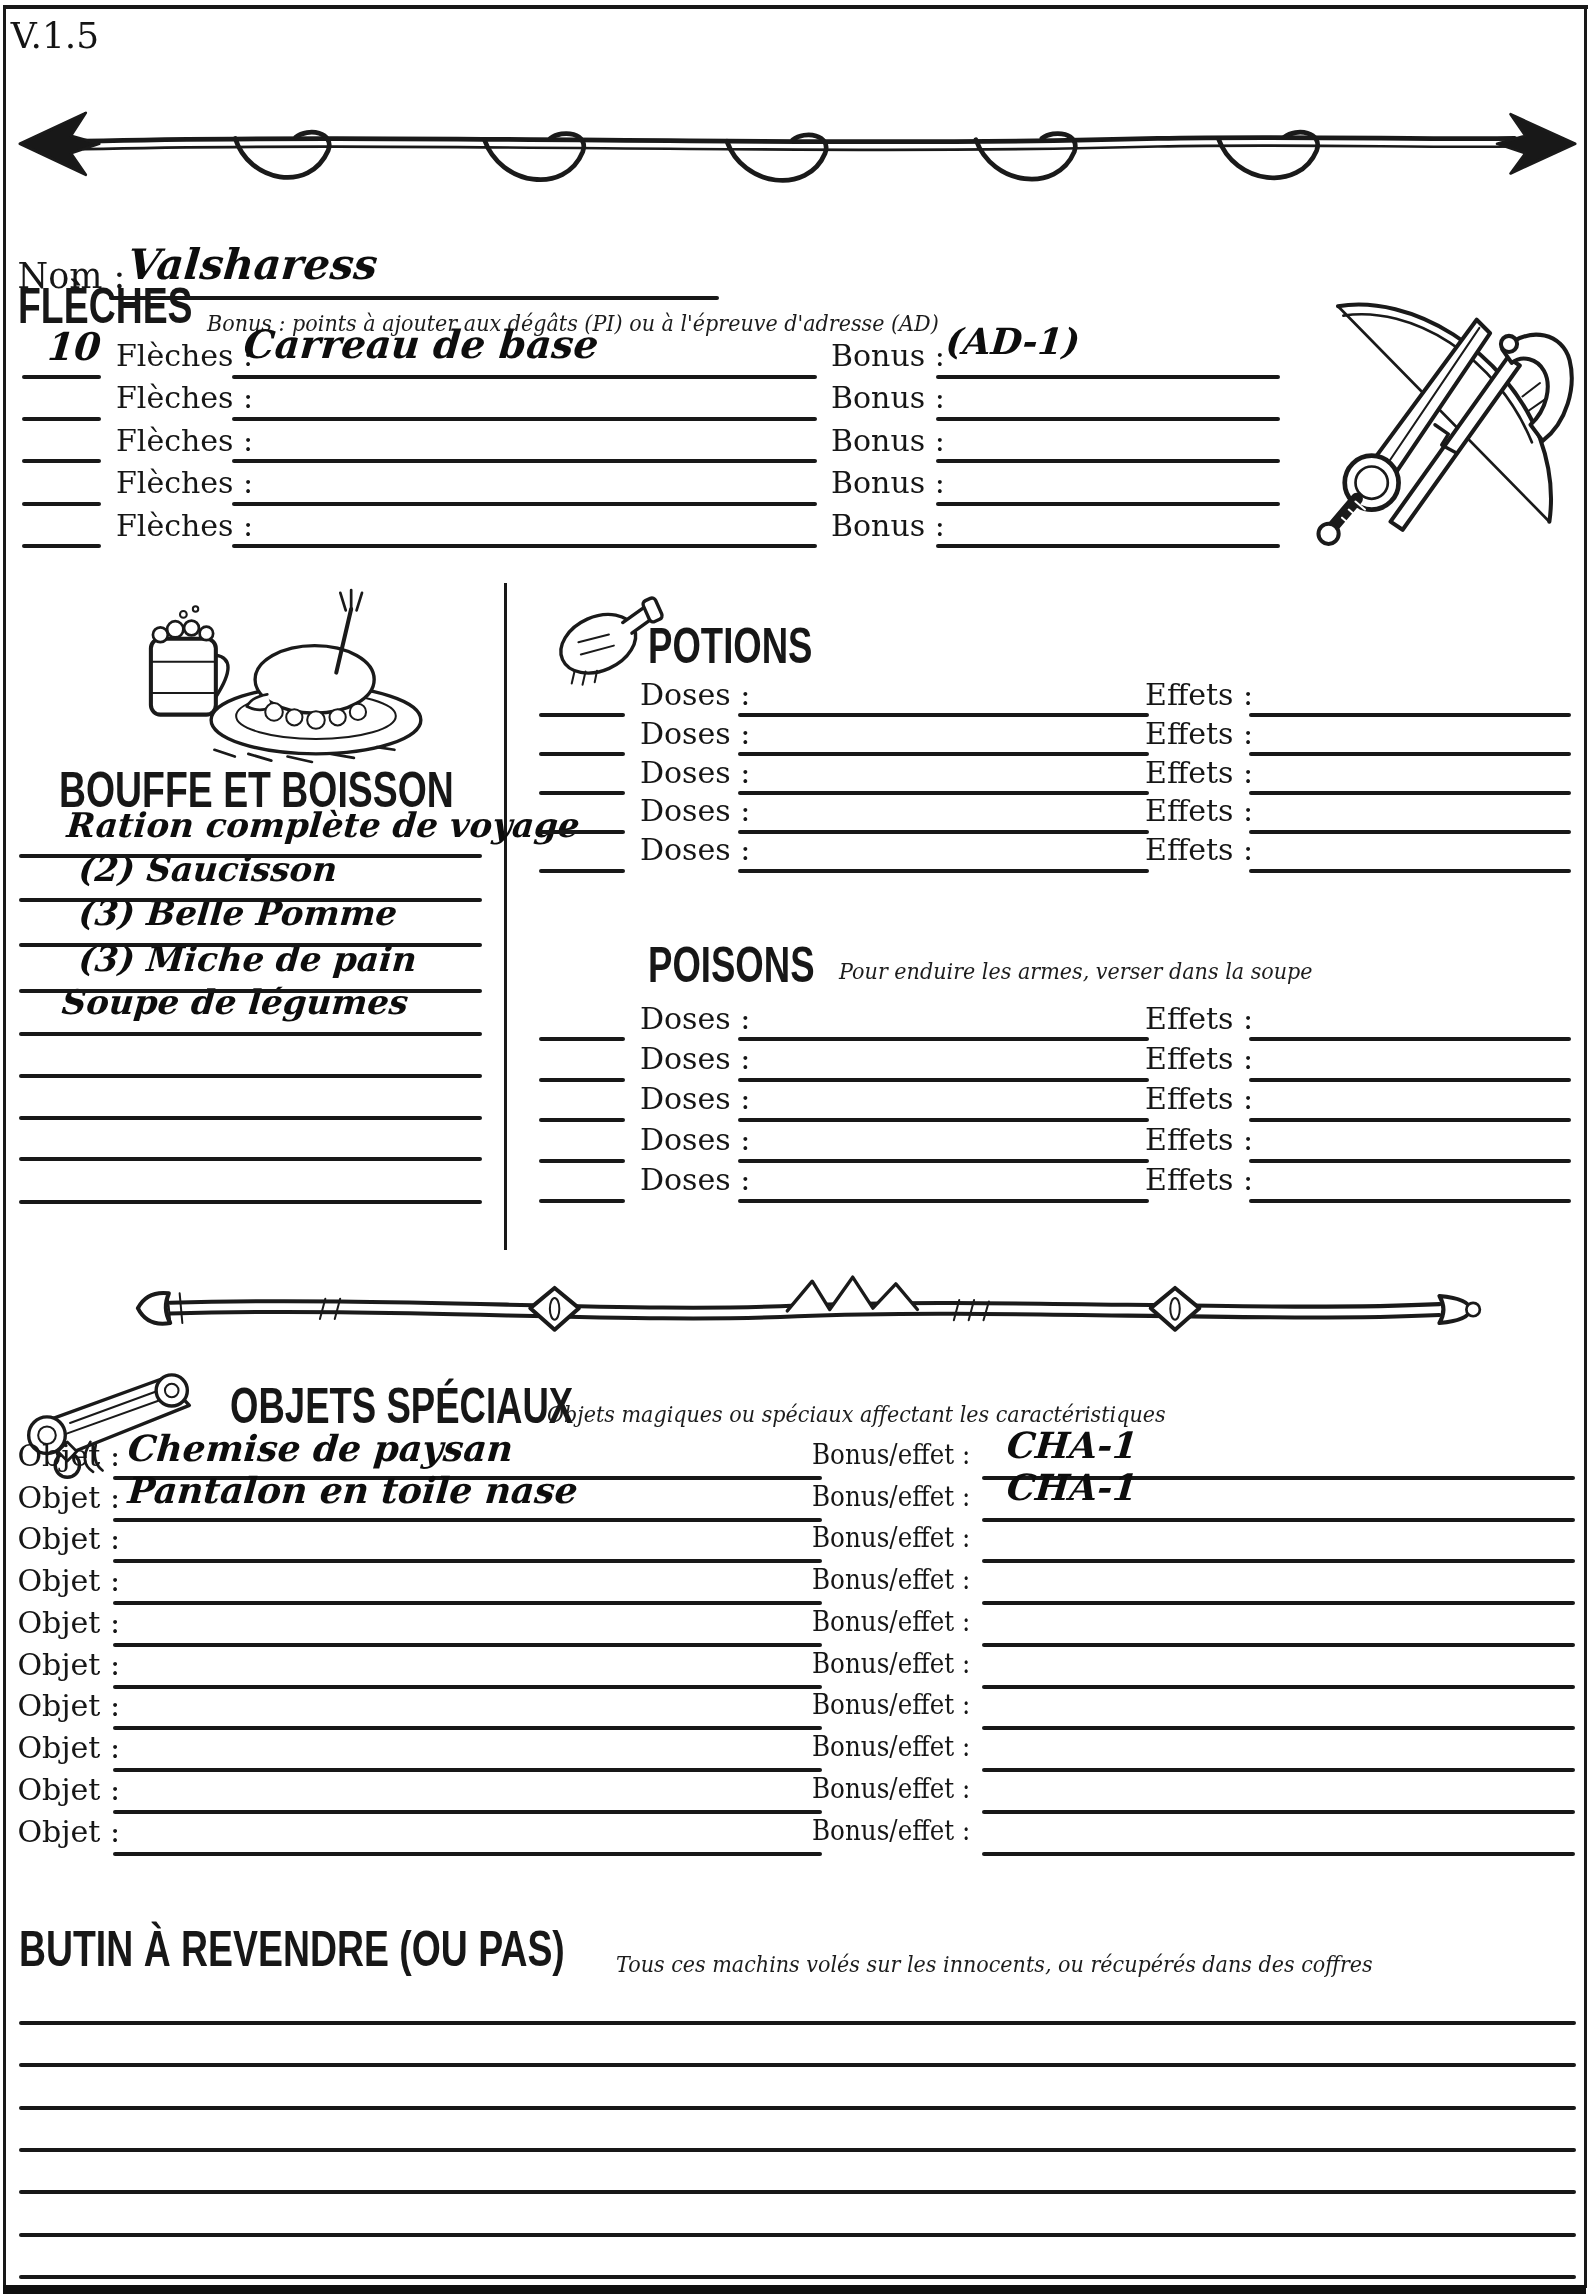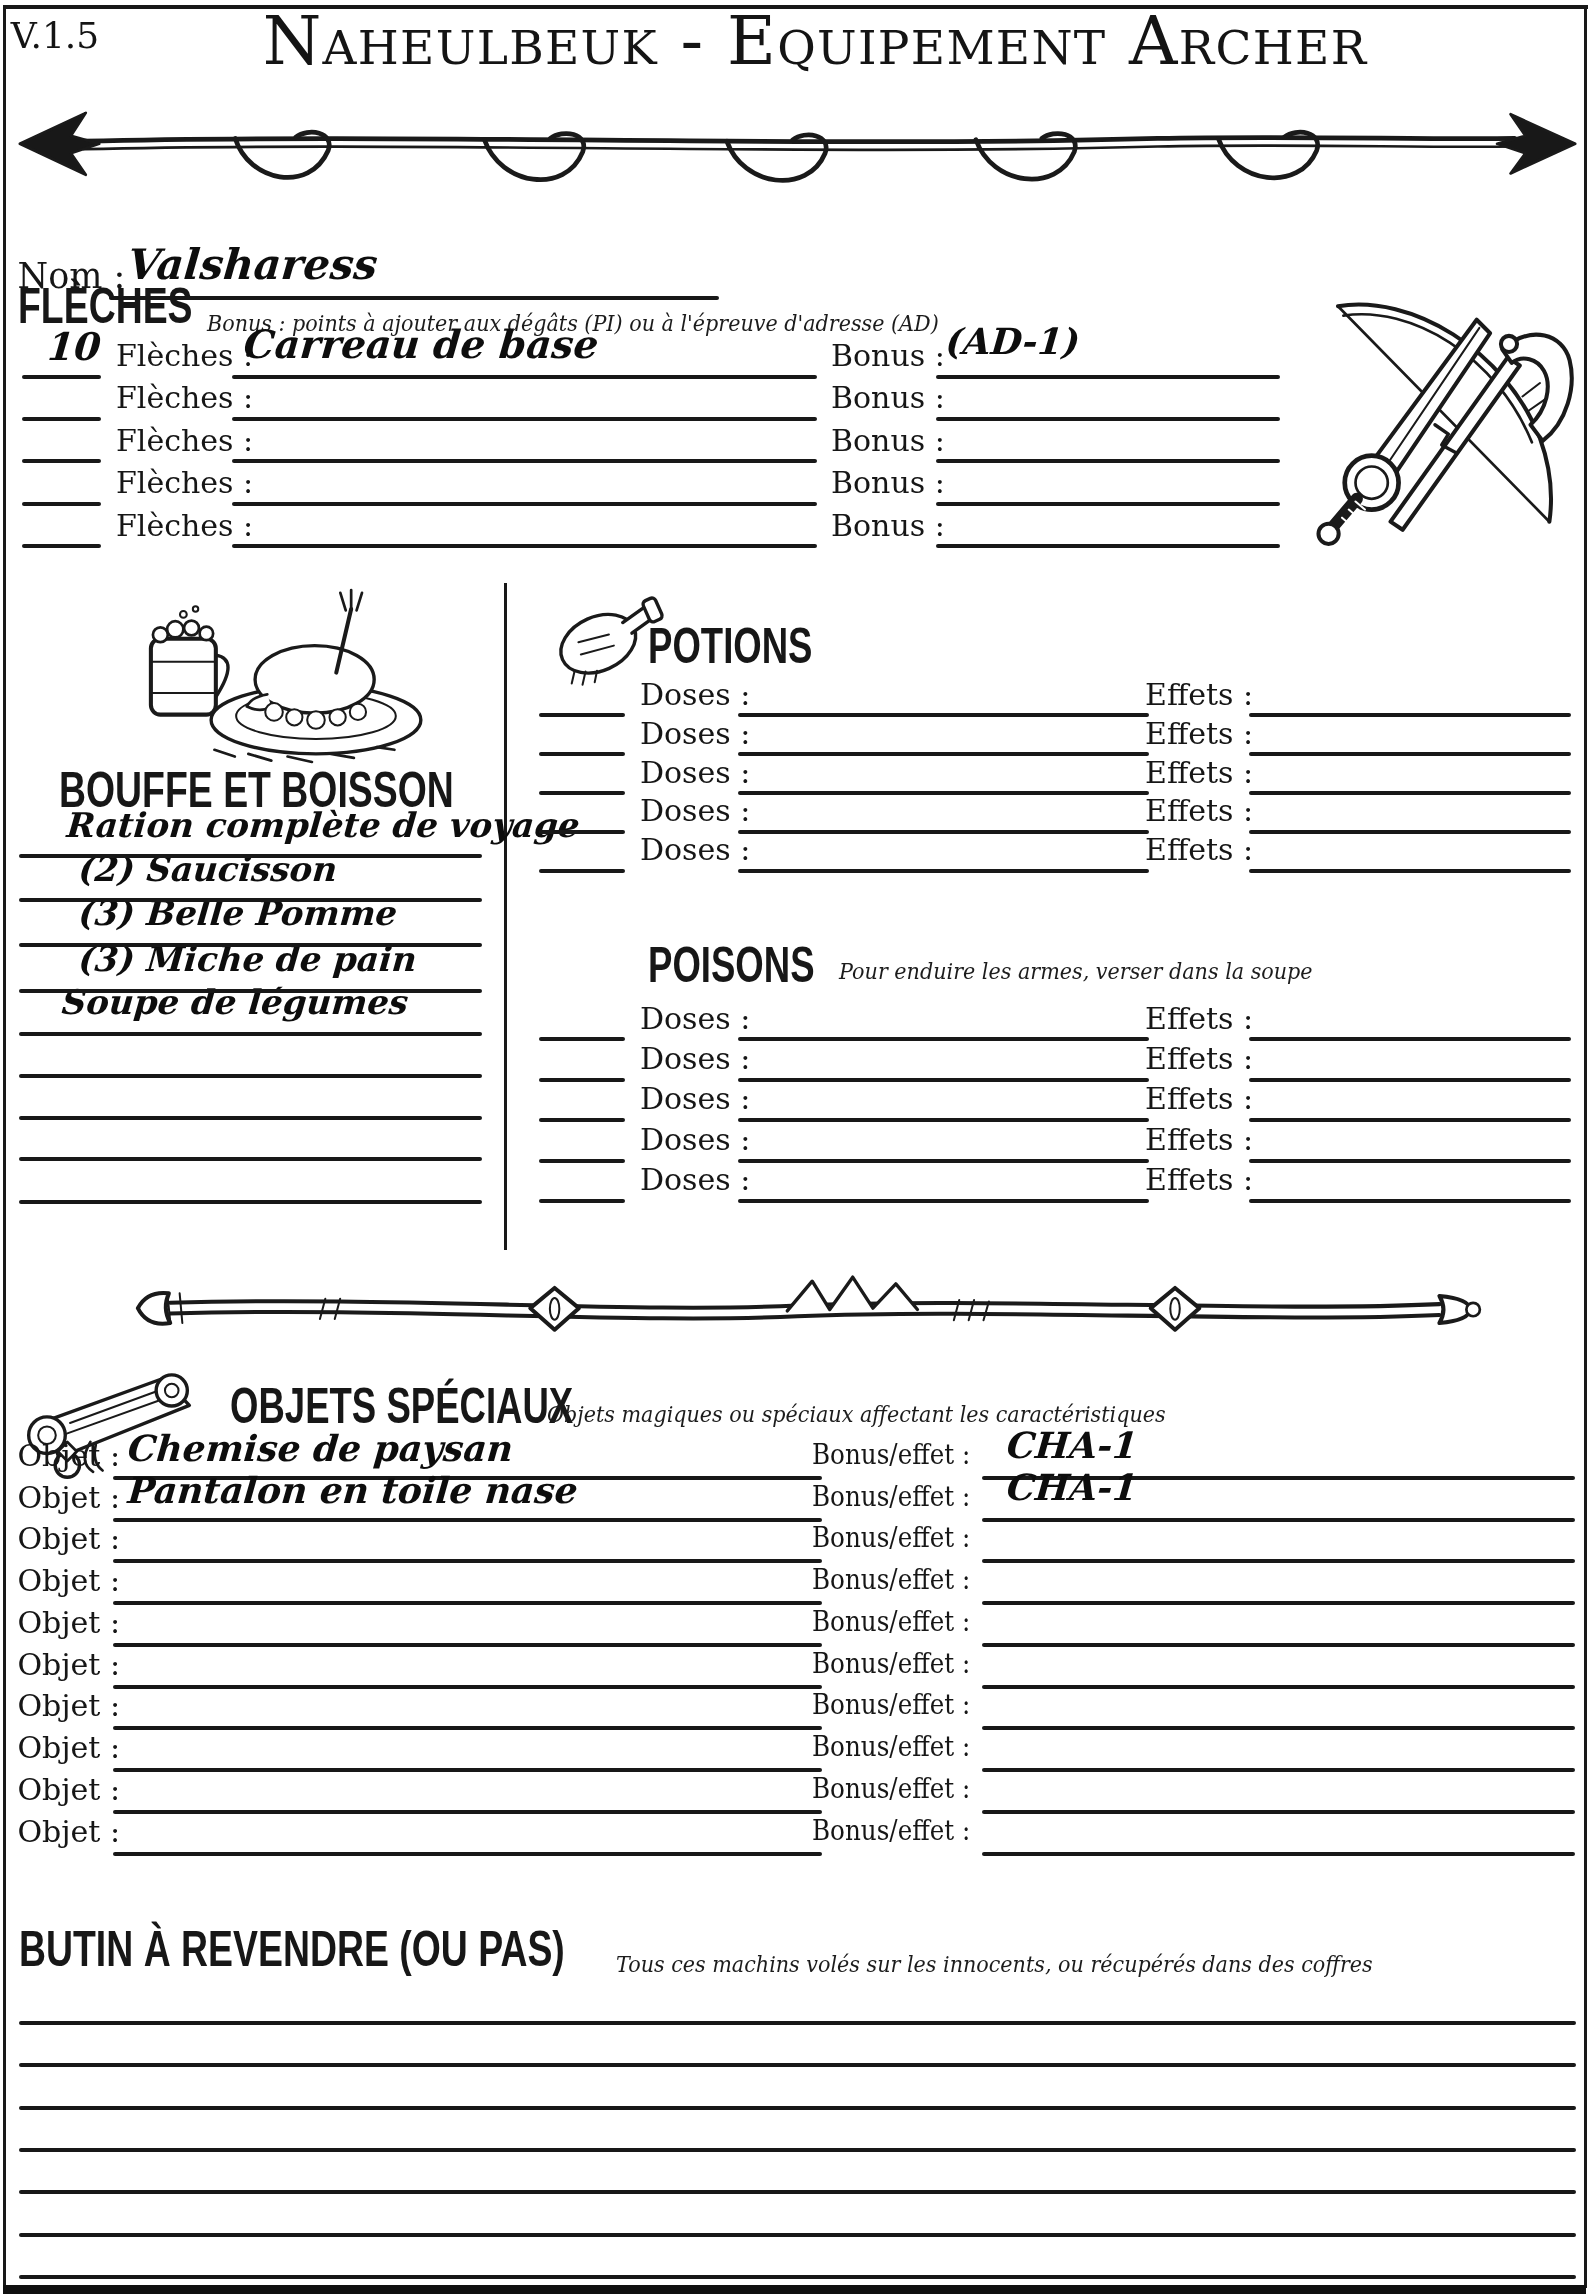--- a/index.html
+++ b/index.html
@@ -25,21 +25,20 @@
 <body>
 
 <div class="page">
 
   <div class="abs" style="left:4px;top:5.4px;width:1584px;height:3.4px;background:#181818;"></div>
   <div class="abs" style="left:3.4px;top:5.4px;width:2.7px;height:2283px;background:#181818;"></div>
   <div class="abs" style="left:1584px;top:5.4px;width:2.7px;height:2283px;background:#181818;"></div>
   <div class="abs" style="left:3.4px;top:2285px;width:1583px;height:9.4px;background:#101010;"></div>
 
   <div class="ver" style="left:10.8px;top:17.5px;">V.1.5</div>
-  <div class="title" style="left:182px;top:8px;width:1266px;">Naheulbeuk - Equipement Archer</div>
 
   <span class="abs" style="left:12px;top:94px;width:1571px;height:101px;">
     <svg viewBox="0 0 2330 150">
       <g fill="none" stroke="#1a1a1a" stroke-width="7" stroke-linecap="round" stroke-linejoin="round">
         <path d="M105,70 C600,58 1200,80 1700,66 C1900,62 2100,68 2230,66"></path>
         <path d="M105,82 C600,70 1200,92 1700,78 C1900,74 2100,80 2230,78" stroke-width="4"></path>
         <path d="M10,74 L108,28 L86,62 L128,74 L86,88 L108,120 Z" fill="#181818" stroke-width="4"></path>
         <path d="M2320,74 L2224,30 L2246,62 L2204,74 L2246,88 L2224,118 Z" fill="#181818" stroke-width="4"></path>
         <path d="M330,66 C350,130 440,148 468,84 C478,56 438,50 420,64"></path>
         <path d="M700,68 C724,136 820,150 846,86 C856,58 816,52 798,66"></path>

